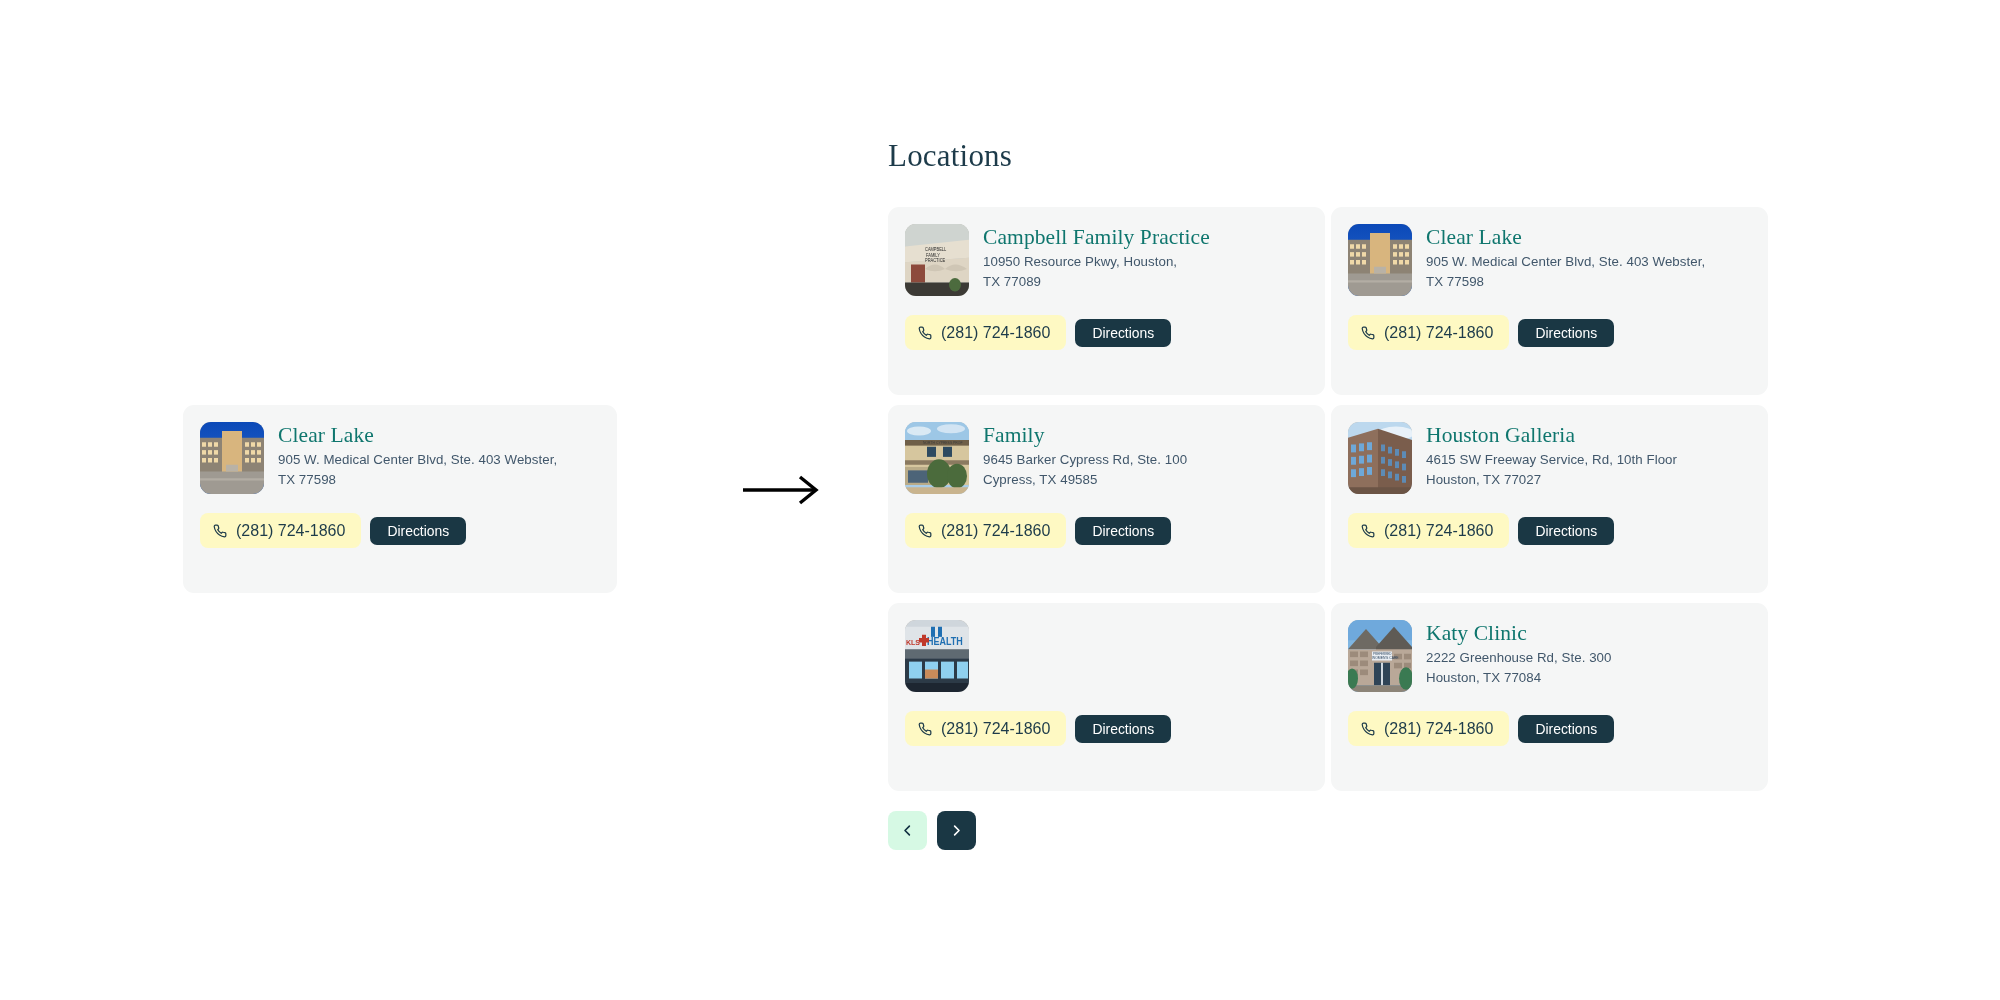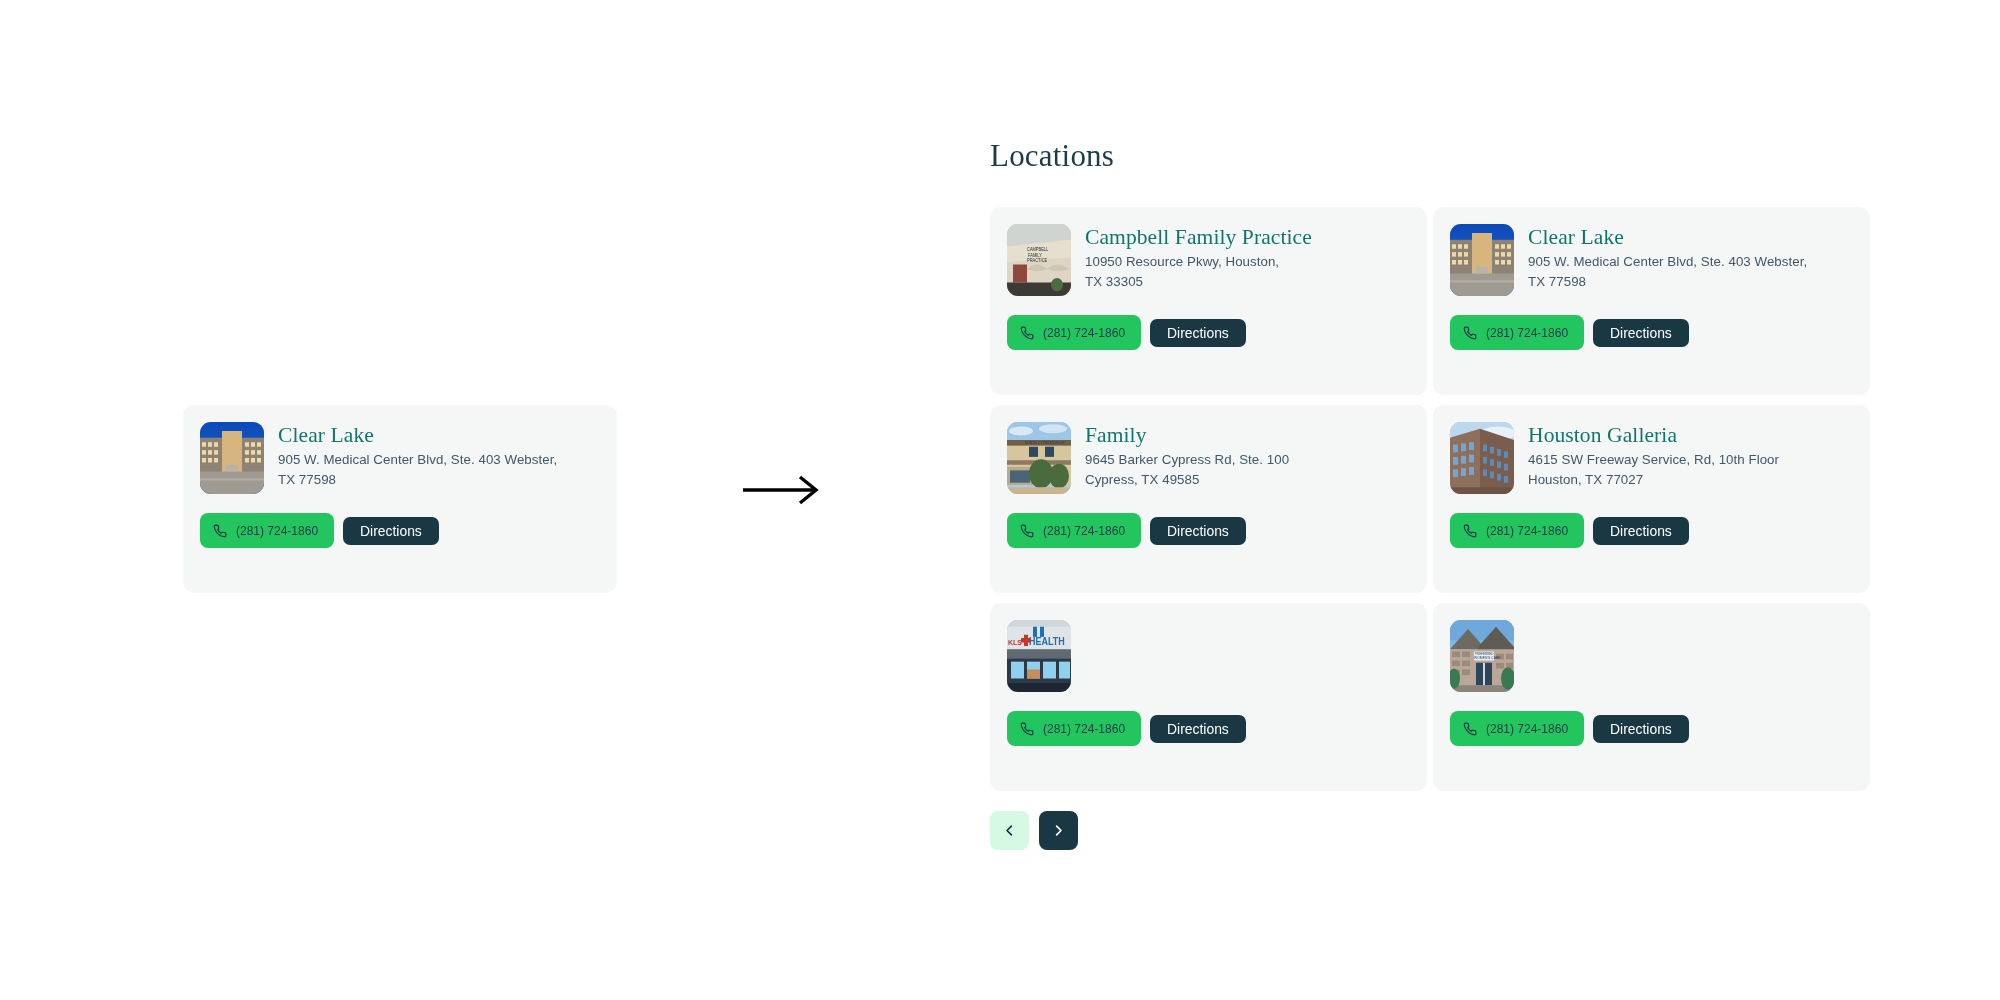--- a/index.html
+++ b/index.html
@@ -47,29 +47,29 @@
     margin-top: 2px;
     letter-spacing: .05px;
   }
   .card-actions {
     display: flex;
     align-items: center;
     gap: 9px;
     margin-top: 19px;
   }
   .btn-phone {
-    background: #22c55e;
+    background: #fef9c3;
     border: none;
     border-radius: 8px;
     height: 35px;
     padding: 0 16px 0 13px;
     display: inline-flex;
     align-items: center;
     gap: 9px;
-    font-size: 12px;
+    font-size: 16px;
     color: #1d3b4a;
     font-family: "Liberation Sans", sans-serif;
     cursor: pointer;
     white-space: nowrap;
   }
   .btn-phone svg { width: 14px; height: 14px; flex: 0 0 14px; }
   .btn-directions {
     background: #1a3744;
     color: #ffffff;
     border: none;
@@ -92,21 +92,21 @@
   
   #flow-arrow {
     position: absolute;
     left: 742px; top: 473px;
     width: 80px; height: 34px;
   }
 
   
   #right-panel {
     position: absolute;
-    left: 990px; top: 138px;
+    left: 888px; top: 138px;
     width: 880px;
   }
   #page-title {
     font-family: "Liberation Serif", serif;
     font-size: 31px;
     line-height: 36px;
     color: #1d3b4a;
     font-weight: 400;
     letter-spacing: .2px;
   }
@@ -227,21 +227,21 @@
                 <text x="20" y="24">CAMPBELL</text>
                 <text x="21" y="29">FAMILY</text>
                 <text x="20" y="34">PRACTICE</text>
               </g>
             </svg>
           </div>
           <div class="card-text">
             <div class="loc-name">Campbell Family Practice</div>
             <div class="loc-addr">
               <span>10950 Resource Pkwy, Houston,</span><br>
-              <span>TX 33305</span>
+              <span>TX 77089</span>
             </div>
           </div>
         </div>
         <div class="card-actions">
           <button class="btn-phone">
             <svg viewBox="0 0 24 24" fill="none" stroke="#1d3b4a" stroke-width="2.1" stroke-linecap="round" stroke-linejoin="round">
               <path d="M22 16.9v3a2 2 0 0 1-2.2 2 19.8 19.8 0 0 1-8.6-3.1 19.5 19.5 0 0 1-6-6A19.8 19.8 0 0 1 2.1 4.2 2 2 0 0 1 4.1 2h3a2 2 0 0 1 2 1.7c.1 1 .4 1.9.7 2.8a2 2 0 0 1-.5 2.1L8.1 9.9a16 16 0 0 0 6 6l1.3-1.3a2 2 0 0 1 2.1-.4c.9.3 1.8.6 2.8.7a2 2 0 0 1 1.7 2Z"></path>
             </svg>
             <span>(281) 724-1860</span>
           </button>
@@ -469,20 +469,27 @@
               <g font-family="Liberation Sans, sans-serif">
                 <text x="25" y="31" fill="#27405a" font-size="3">PREFERRED</text>
                 <text x="24" y="34.5" fill="#27405a" font-size="3.4">WOMEN'S CARE</text>
               </g>
               <g fill="#3a7a52">
                 <ellipse cx="58" cy="52" rx="7" ry="10"></ellipse>
                 <ellipse cx="4" cy="52" rx="6" ry="9"></ellipse>
               </g>
             </svg>
           </div>
+          <div class="card-text">
+            <div class="loc-name">Katy Clinic</div>
+            <div class="loc-addr">
+              <span>2222 Greenhouse Rd, Ste. 300</span><br>
+              <span>Houston, TX 77084</span>
+            </div>
+          </div>
         </div>
         <div class="card-actions">
           <button class="btn-phone">
             <svg viewBox="0 0 24 24" fill="none" stroke="#1d3b4a" stroke-width="2.1" stroke-linecap="round" stroke-linejoin="round">
               <path d="M22 16.9v3a2 2 0 0 1-2.2 2 19.8 19.8 0 0 1-8.6-3.1 19.5 19.5 0 0 1-6-6A19.8 19.8 0 0 1 2.1 4.2 2 2 0 0 1 4.1 2h3a2 2 0 0 1 2 1.7c.1 1 .4 1.9.7 2.8a2 2 0 0 1-.5 2.1L8.1 9.9a16 16 0 0 0 6 6l1.3-1.3a2 2 0 0 1 2.1-.4c.9.3 1.8.6 2.8.7a2 2 0 0 1 1.7 2Z"></path>
             </svg>
             <span>(281) 724-1860</span>
           </button>
           <button class="btn-directions">Directions</button>
         </div>

